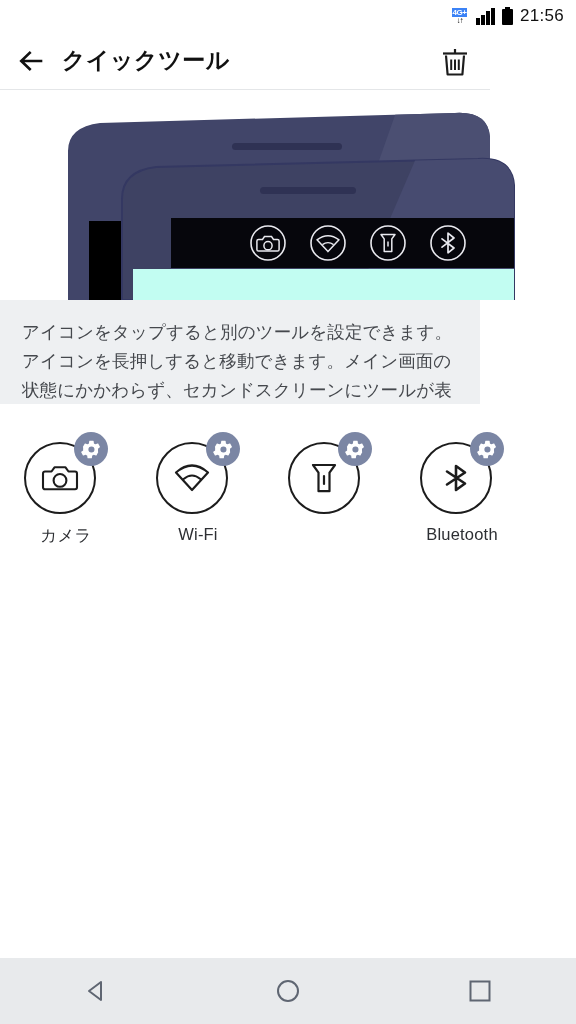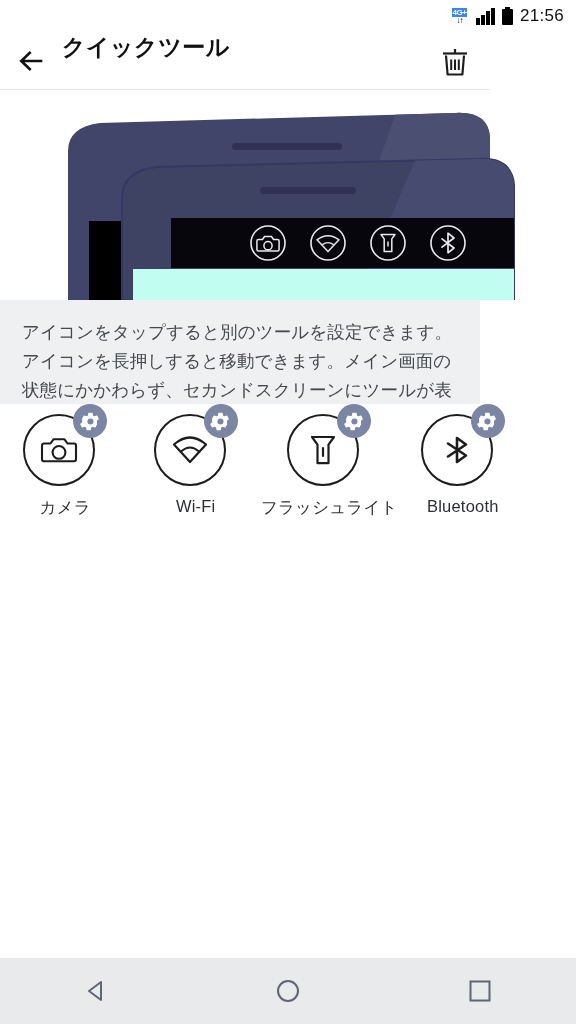--- a/index.html
+++ b/index.html
@@ -31,21 +31,21 @@
   .signal i:nth-child(3) { height: 13.5px; }
   .signal i:nth-child(4) { height: 17px; }
   .battery { position: relative; width: 11px; height: 18px; }
   .battery .body { position:absolute; bottom:0; left:0; width: 11px; height: 16px; background:#000; border-radius:1px; }
   .battery .cap { position:absolute; top:0; left:3px; width: 5px; height: 2.5px; background:#000; }
   .clock { font-size: 17px; color: #111; letter-spacing: 0.3px; }
 
   
   .header {
     position: absolute; top: 32px; left: 0; width: 490px; height: 58px;
-    background: #ffffff; display: flex; align-items: flex-start;
+    background: #ffffff; display: flex; align-items: center;
     border-bottom: 1px solid #e4e6e8;
   }
   .back-btn { width: 62px; height: 58px; display:flex; align-items:center; justify-content:center; }
   .back-btn svg { width: 30px; height: 30px; }
   .page-title { font-size: 23px; font-weight: bold; color: #111; letter-spacing: 0.5px; }
   .trash-btn { position:absolute; right: 14px; top: 9px; width: 42px; height: 42px; display:flex; align-items:center; justify-content:center; }
 
   
   .illus {
     position: absolute; top: 91px; left: 0; width: 576px; height: 209px;
@@ -59,21 +59,21 @@
     background: #eef0f2; padding: 18px 22px 0 22px;
   }
   .desc p {
     font-size: 17.5px; line-height: 29px; color: #45484d;
     letter-spacing: 0.1px;
   }
 
   
   .tools {
     position: absolute; top: 404px; left: 0; width: 528px;
-    background: #ffffff; 
+    background: #ffffff; padding-top: 28px;
     display: flex;
   }
   .tool { flex: 1 1 0; display:flex; flex-direction:column; align-items:center; }
   .tool-badge-wrap { position: relative; width: 84px; height: 84px; }
   .tool-circle {
     position:absolute; left: 0; top: 10px;
     width: 72px; height: 72px; border-radius: 50%;
     border: 2.5px solid #1c1c1c;
     display:flex; align-items:center; justify-content:center;
     background: #fff;
@@ -246,21 +246,20 @@
             <path d="M10 8 h22 l-5.5 7.6 v18.6 h-11 V15.6 z" fill="none" stroke="#1c1c1c" stroke-width="2.2" stroke-linejoin="round"></path>
             <line x1="21" y1="19" x2="21" y2="27" stroke="#1c1c1c" stroke-width="2.2" stroke-linecap="round"></line>
           </svg>
         </div>
         <div class="gear-badge">
           <svg width="21" height="21" viewBox="0 0 24 24">
             <path fill="#ffffff" d="M19.4 13c.04-.33.06-.66.06-1s-.02-.67-.07-1l2.11-1.63a.5.5 0 0 0 .12-.64l-2-3.46a.5.5 0 0 0-.6-.22l-2.49 1a7.3 7.3 0 0 0-1.73-1l-.38-2.65A.49.49 0 0 0 13.93 2h-4a.49.49 0 0 0-.49.42L9.06 5.07a7.7 7.7 0 0 0-1.73 1l-2.49-1a.49.49 0 0 0-.6.22l-2 3.46a.5.5 0 0 0 .12.64L2.47 11a8.1 8.1 0 0 0-.07 1c0 .34.02.67.07 1L.36 14.63a.5.5 0 0 0-.12.64l2 3.46c.12.22.39.3.6.22l2.49-1c.52.4 1.08.73 1.73 1l.38 2.65c.03.24.24.42.49.42h4c.25 0 .46-.18.49-.42l.38-2.65c.65-.27 1.21-.6 1.73-1l2.49 1c.21.08.48 0 .6-.22l2-3.46a.5.5 0 0 0-.12-.64zM11.93 15.5A3.5 3.5 0 1 1 15.43 12a3.5 3.5 0 0 1-3.5 3.5z"></path>
           </svg>
         </div>
       </div>
-      <div class="tool-label">フラッシュライト</div>
     </div>
 
     <div class="tool">
       <div class="tool-badge-wrap">
         <div class="tool-circle">
           <svg width="42" height="42" viewBox="0 0 42 42">
             <path d="M12 14.5 L30 26.5 L21 33 V9 L30 15.5 L12 27.5" fill="none" stroke="#1c1c1c" stroke-width="2.6" stroke-linejoin="round" stroke-linecap="round"></path>
           </svg>
         </div>
         <div class="gear-badge">

